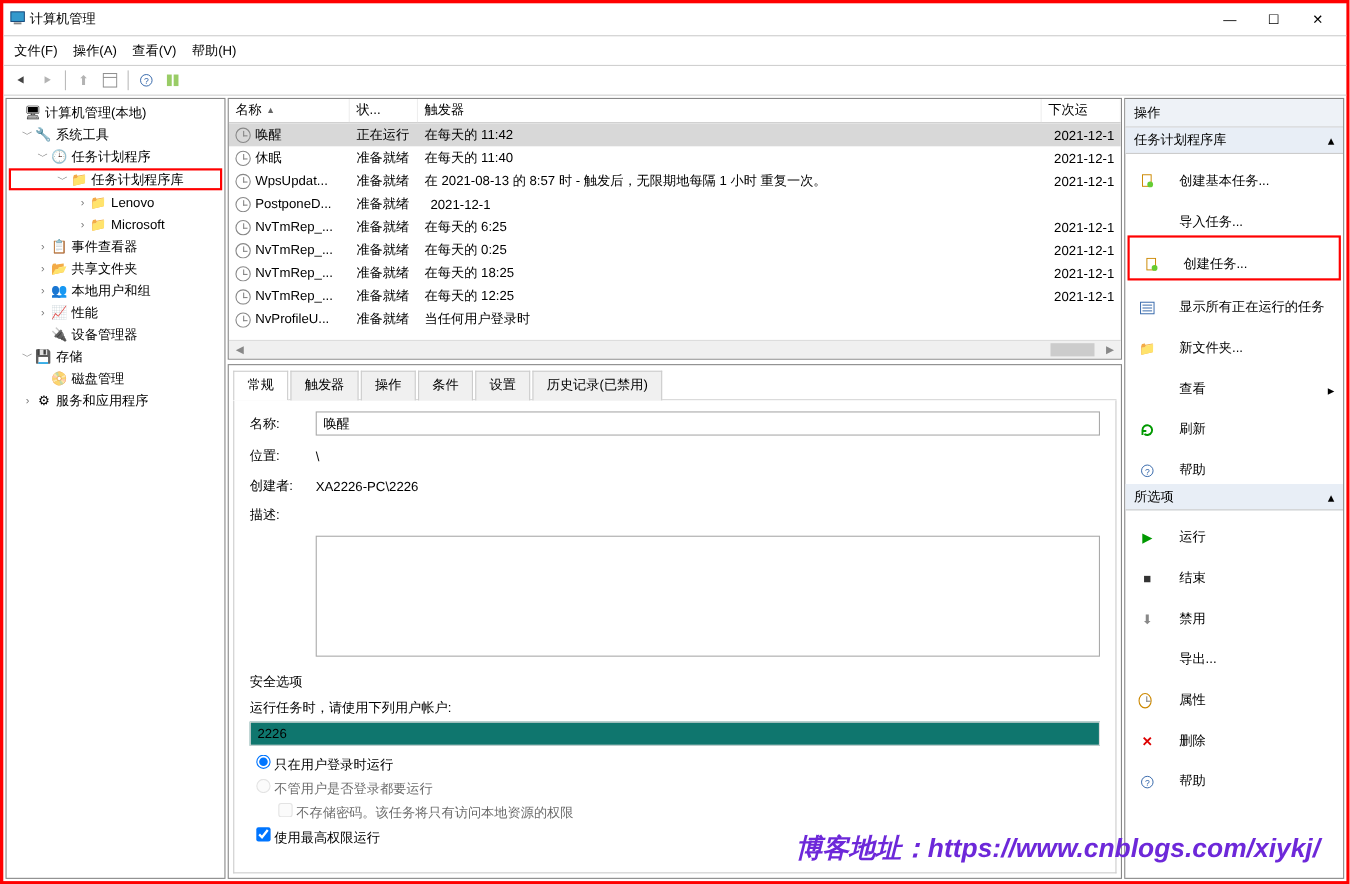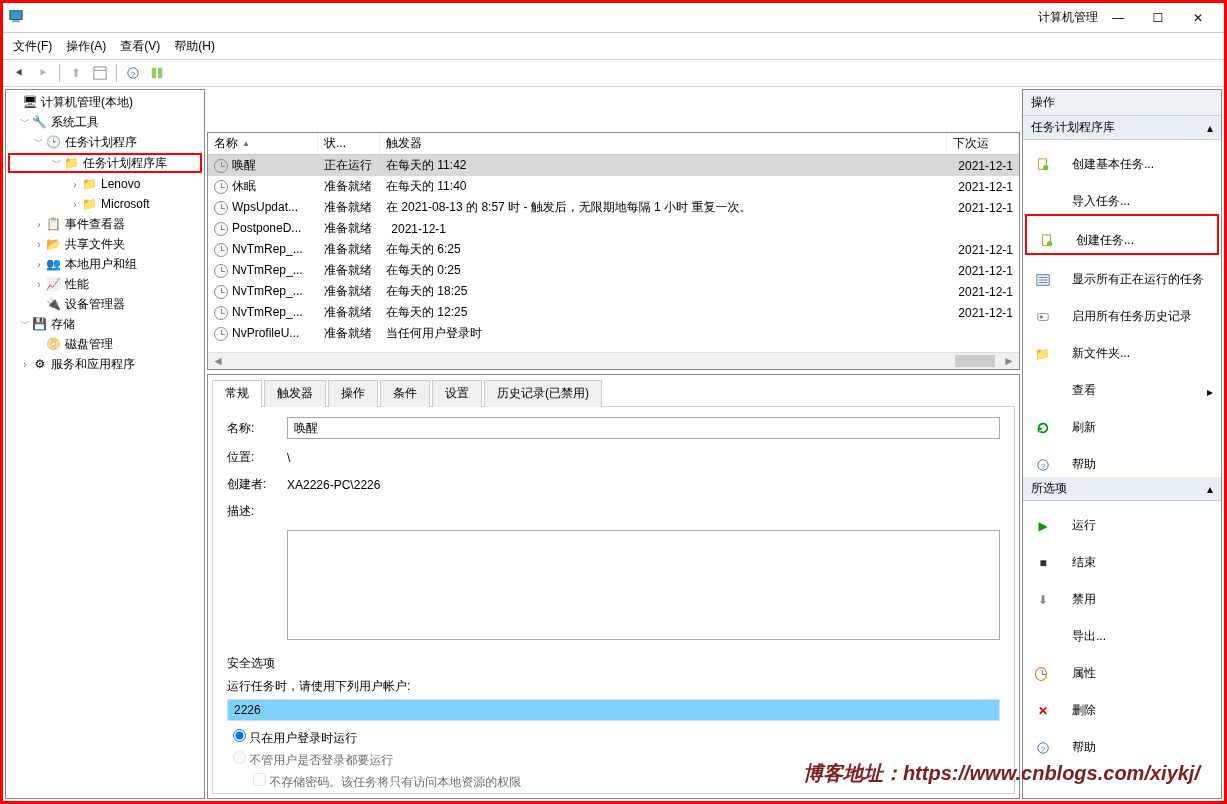--- a/index.html
+++ b/index.html
@@ -1,37 +1,37 @@
 <!DOCTYPE html>
 <html><head>
 <meta charset="utf-8">
 <style>
 * { box-sizing: border-box; margin: 0; padding: 0; }
 body { font-family: "Microsoft YaHei", "Segoe UI", sans-serif; font-size: 12px; background: #fff; color: #000; }
 .window { width: 1227px; height: 804px; border: 3px solid #f00; position: relative; background: #fff; display: flex; flex-direction: column;
    }
 .titlebar { height: 30px; display: flex; align-items: center; padding: 0 6px; border-bottom: 1px solid #ccc; }
-.titlebar .title { flex: 1; padding-left: 4px; text-align: right; }
+.titlebar .title { flex: 1; padding-left: 4px; }
 .titlebar .btn { width: 40px; height: 24px; display: flex; align-items: center; justify-content: center; }
 .menubar { height: 26px; display: flex; align-items: center; padding: 0 6px; gap: 6px; }
 .menubar span { padding: 2px 4px; cursor: default; }
 .toolbar { height: 28px; display: flex; align-items: center; padding: 0 6px; gap: 4px; border-bottom: 1px solid #d0d0d0; border-top: 1px solid #d0d0d0; }
 .toolbar .tbtn { width: 20px; height: 20px; border: 1px solid transparent; display: flex; align-items: center; justify-content: center; color: #444; }
 .toolbar .sep { width: 1px; height: 18px; background: #bbb; margin: 0 2px; }
 .content { flex: 1; display: flex; overflow: hidden; }
 .tree { width: 200px; border: 1px solid #888; margin: 2px; padding: 2px 0; overflow: auto; background: #fff; }
 .tree ul { list-style: none; }
 .tree li { white-space: nowrap; }
 .tree .row { display: flex; align-items: center; height: 20px; padding-right: 6px; }
 .tree .tw { width: 14px; text-align: center; color: #777; cursor: default; font-size: 10px; }
 .tree .ic { width: 16px; height: 16px; margin-right: 3px; display: inline-flex; align-items: center; justify-content: center; }
 .tree .lbl { }
 .tree .sel { border: 2px solid #f00; border-radius: 0; padding: 0 4px; }
 .middle { flex: 1; display: flex; flex-direction: column; margin: 2px 2px 2px 0; }
-.listpane { border: 1px solid #888; height: 238px; display: flex; flex-direction: column; overflow: hidden; margin-top: 43px; }
+.listpane { border: 1px solid #888; height: 238px; display: flex; flex-direction: column; overflow: hidden; }
 .listhead { display: flex; border-bottom: 1px solid #ccc; background: #fff; height: 22px; align-items: center; }
 .listhead .col { padding: 0 6px; border-right: 1px solid #eee; height: 100%; display: flex; align-items: center; }
 .listbody { flex: 1; overflow-y: auto; overflow-x: auto; }
 .listrow { display: flex; height: 21px; align-items: center; }
 .listrow.sel { background: #d8d8d8; }
 .listrow .cell { padding: 0 6px; overflow: hidden; text-overflow: ellipsis; white-space: nowrap; }
 .clockic { width: 14px; height: 14px; border: 1px solid #888; border-radius: 50%; display: inline-block; margin-right: 4px; position: relative; vertical-align: middle; }
 .clockic::before { content: ""; position: absolute; left: 6px; top: 2px; width: 1px; height: 5px; background: #888; }
 .clockic::after { content: ""; position: absolute; left: 6px; top: 6px; width: 4px; height: 1px; background: #888; }
 .detailpane { border: 1px solid #888; flex: 1; margin-top: 4px; display: flex; flex-direction: column; overflow: hidden; padding: 4px; }
@@ -39,29 +39,29 @@
 .tab { padding: 4px 12px; border: 1px solid #ccc; border-bottom: none; background: #f0f0f0; margin-right: 2px; position: relative; top: 1px; }
 .tab.active { background: #fff; border-bottom: 1px solid #fff; }
 .tabbody { border: 1px solid #ccc; border-top: none; flex: 1; padding: 10px 14px; overflow: auto; background: #fff; }
 .fld { display: flex; align-items: center; margin-bottom: 10px; }
 .fld .flabel { width: 60px; }
 .fld .fval { flex: 1; }
 .fld input[type=text], .fld .txt { border: 1px solid #aaa; padding: 3px 6px; width: 100%; background: #fff; font: inherit; }
 textarea.desc { border: 1px solid #aaa; width: calc(100% - 60px); height: 110px; margin-left: 60px; background: #fff; font: inherit; resize: none; }
 .secopt { margin-top: 12px; }
 .secopt .lgd { margin-bottom: 6px; }
-.secopt .acc { border: 1px solid #ddd; padding: 3px 6px; margin-bottom: 8px; background: #7dd3fc; }
+.secopt .acc { border: 1px solid #ddd; padding: 3px 6px; margin-bottom: 8px; background: #0f766e; }
 .secopt label { display: block; margin: 4px 0 4px 6px; }
 .actions { width: 200px; border: 1px solid #888; margin: 2px 2px 2px 0; display: flex; flex-direction: column; overflow: auto; }
 .actions .ahdr { background: #eef2f7; border-bottom: 1px solid #ccc; padding: 4px 8px; font-weight: 400; }
 .actions .agrp { background: #e8eef6; padding: 3px 8px; border-bottom: 1px solid #ccc; display:flex; justify-content:space-between; align-items:center;}
 .actions .aitem { padding: 16px 8px 4px 12px; display: flex; align-items: flex-end; gap: 21px; cursor: default; }
 .actions .hrow { border: 2px solid #f00; margin: 0 2px; }
 .aicon { width: 16px; height: 16px; display: inline-flex; align-items: center; justify-content: center; font-size: 12px; }
-.blog { position: absolute; bottom: 14px; right: 24px; font-style: italic; font-weight: bold; font-size: 20px; color: #7f1d1d; }
+.blog { position: absolute; bottom: 14px; right: 24px; font-style: italic; font-weight: bold; font-size: 24px; color: #6d28d9; }
 .hscroll { height: 17px; background: #f0f0f0; border-top:1px solid #ddd; display:flex; align-items:center; justify-content:flex-end; }
 .hscroll .thumb { width: 40px; height: 12px; background: #ccc; margin-right:4px; }
 svg.glyph { width: 14px; height: 14px; }
 .col-sort::after{content:"▲"; font-size:8px; margin-left:4px; color:#666;}
 </style>
 </head>
 <body>
 
 <div class="window">
 
@@ -372,29 +372,20 @@
               <svg class="glyph" viewBox="0 0 16 16">
                 <rect x="1" y="2" width="14" height="12" fill="none" stroke="#36a"></rect>
                 <line x1="3" y1="5" x2="13" y2="5" stroke="#36a"></line>
                 <line x1="3" y1="8" x2="13" y2="8" stroke="#36a"></line>
                 <line x1="3" y1="11" x2="13" y2="11" stroke="#36a"></line>
               </svg>
             </span>
             <span>显示所有正在运行的任务</span>
           </div>
           <div class="aitem">
-            <span class="aicon">
-              <svg class="glyph" viewBox="0 0 16 16">
-                <rect x="2" y="4" width="12" height="8" rx="2" fill="none" stroke="#888"></rect>
-                <circle cx="6" cy="8" r="2" fill="#888"></circle>
-              </svg>
-            </span>
-            <span>启用所有任务历史记录</span>
-          </div>
-          <div class="aitem">
             <span class="aicon">📁</span>
             <span>新文件夹...</span>
           </div>
           <div class="aitem">
             <span class="aicon">
               <span style="width:14px;display:inline-block"></span>
             </span>
             <span>查看</span>
             <span style="margin-left:auto">▸</span>
           </div>

